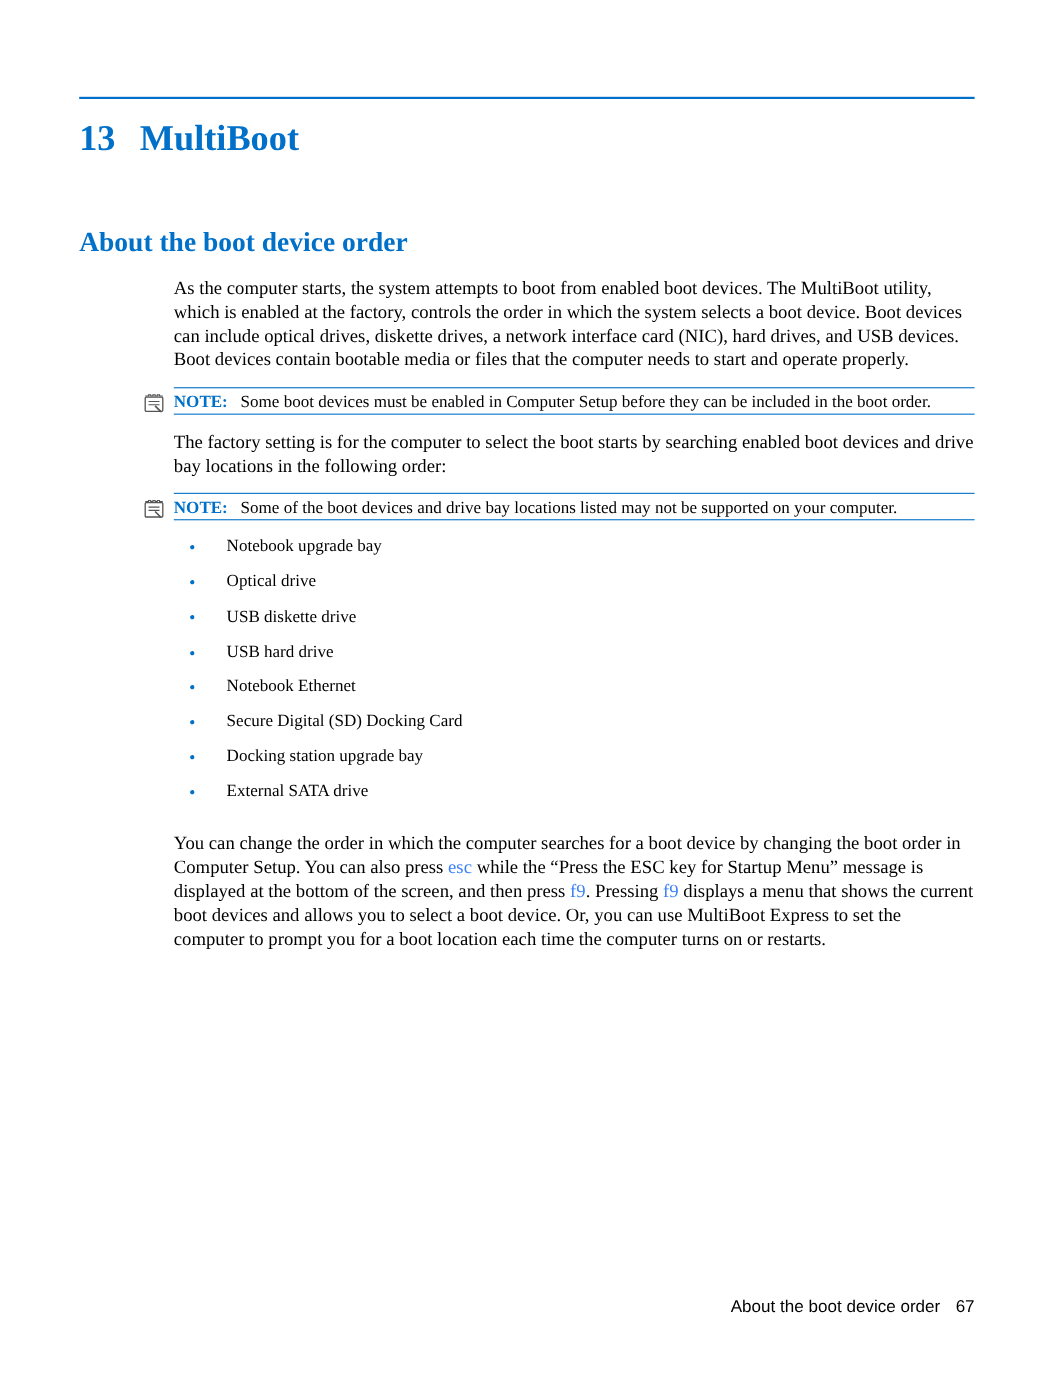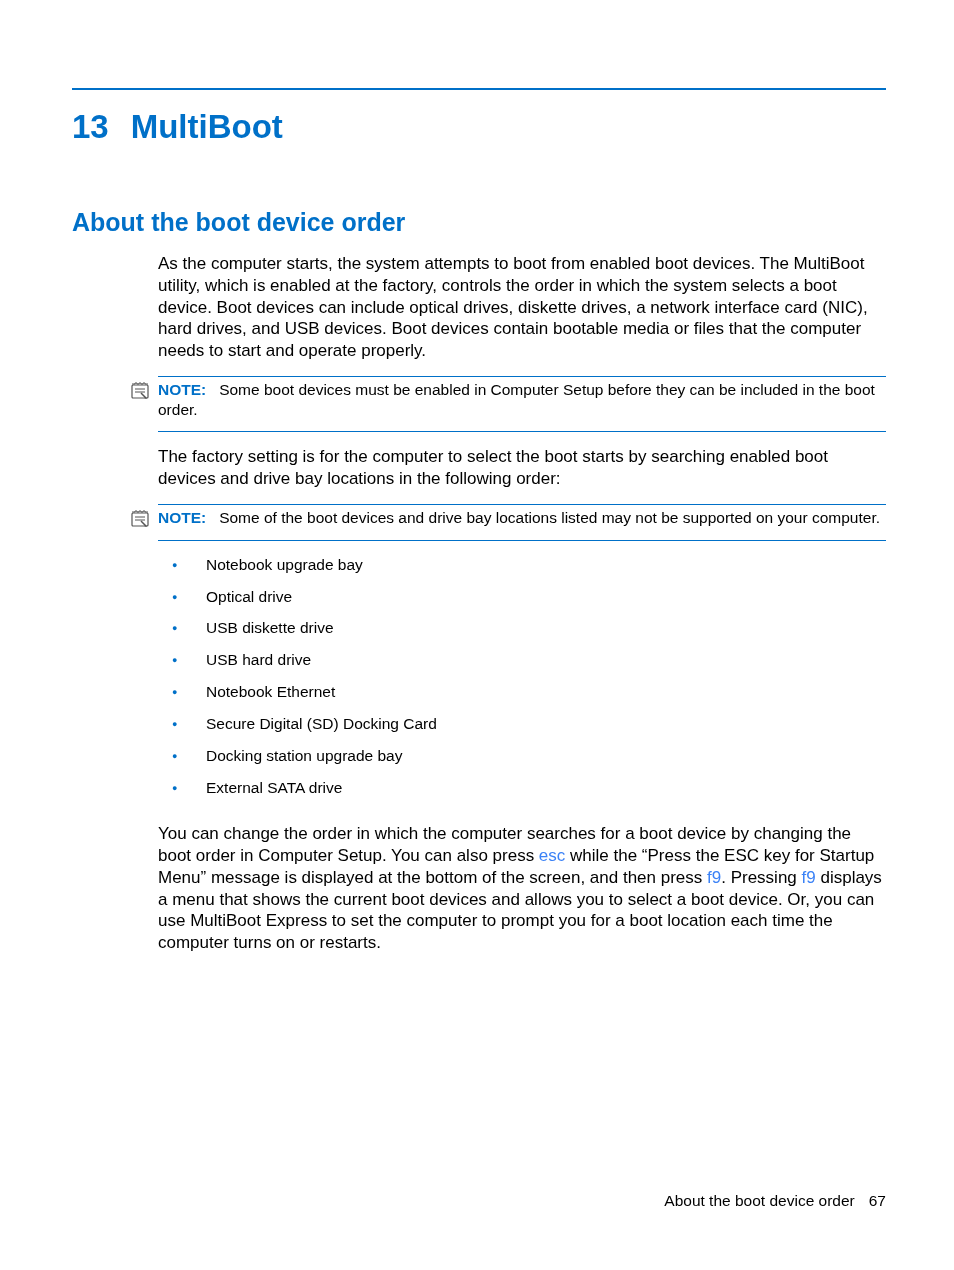--- a/index.html
+++ b/index.html
@@ -6,20 +6,21 @@
   body {
     width: 954px;
     height: 1270px;
     background: #fff;
     font-family: Arial, Helvetica, sans-serif;
     color: #000;
     position: relative;
   }
   .page {
     padding: 88px 68px 0 72px;
+    font-family: Liberation Serif, serif;
   }
   .top-rule {
     border-top: 2px solid #0070c8;
     margin-bottom: 18px;
   }
   h1.chapter {
     font-size: 33px;
     font-weight: bold;
     color: #0070c8;
     margin-bottom: 62px;
@@ -35,21 +36,21 @@
     margin-left: 86px;
     font-size: 17px;
     line-height: 1.28;
   }
   .para { margin-bottom: 14px; }
   .note-block {
     position: relative;
     margin-left: 86px;
     border-top: 1px solid #0070c8;
     border-bottom: 1px solid #0070c8;
-    padding: 3px 0 12px 0;
+    padding: 3px 0 0 0;
     margin-bottom: 14px;
     font-size: 15.5px;
     line-height: 1.28;
   }
   .note-icon {
     position: absolute;
     left: -28px;
     top: 3px;
     width: 20px;
     height: 20px;
@@ -75,21 +76,21 @@
     color: #0070c8;
     position: absolute;
     left: 14px;
     top: 0;
     font-size: 9px;
     line-height: 20px;
   }
   .keycap { color: #3b82f6; }
   .footer {
     position: absolute;
-    bottom: 60px;
+    bottom: 72px;
     right: 68px;
     font-size: 15.5px;
   }
   .footer .pnum { margin-left: 14px; }
 </style>
 </head>
 <body>
 
 <div class="page">
   <div class="top-rule"></div>

